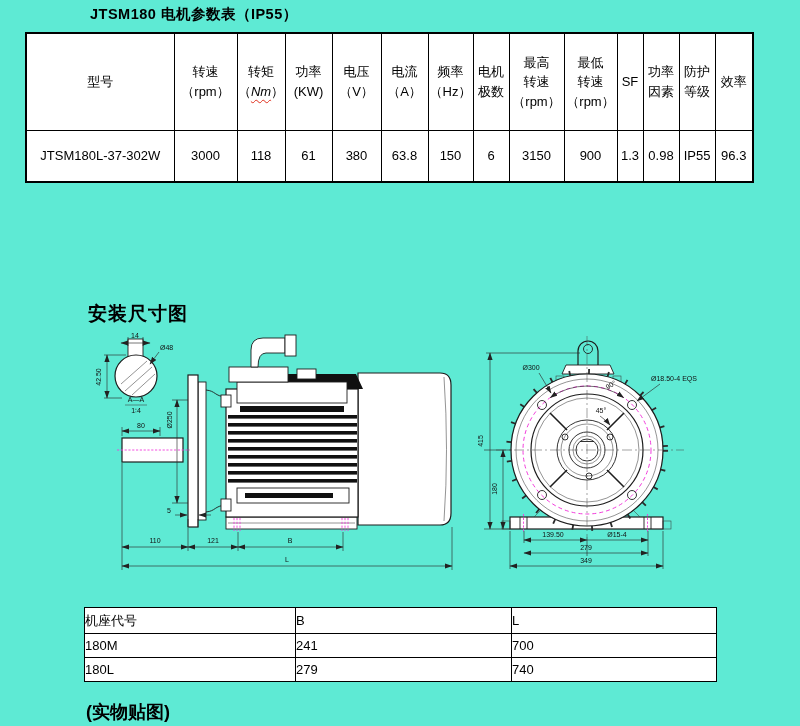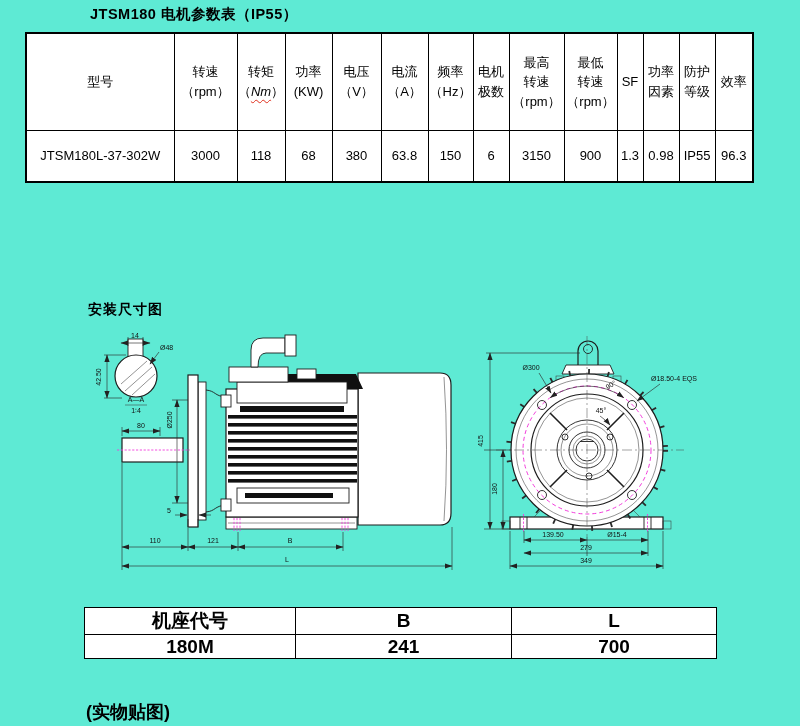--- a/index.html
+++ b/index.html
@@ -1,34 +1,34 @@
 <!DOCTYPE html>
 <html><head>
 <meta charset="utf-8">
 <style>
   html,body{margin:0;padding:0;background:#fff;}
   .page{position:relative;width:800px;height:726px;background:#5eead4;overflow:hidden;
         font-family:"Liberation Sans",sans-serif;color:#000;}
   .doc-title{position:absolute;left:90px;top:5px;font-size:14.5px;font-weight:700;letter-spacing:.5px;}
-  .section-label{position:absolute;left:88px;top:301px;font-size:14px;font-weight:700;letter-spacing:1px;}
+  .section-label{position:absolute;left:88px;top:301px;font-size:19px;font-weight:700;letter-spacing:1px;}
   .footer-label{position:absolute;left:86px;top:700px;font-size:18px;font-weight:700;}
 
   table{border-collapse:collapse;table-layout:fixed;background:#fff;}
   .motor-table{position:absolute;left:25px;top:32px;width:727px;}
   .motor-table th,.motor-table td{border:1.5px solid #000;text-align:center;vertical-align:middle;
         font-size:13px;font-weight:400;padding:0;white-space:pre-line;line-height:1.5;overflow:hidden;}
   .motor-table{border:2px solid #000;}
   .motor-table thead tr{height:97px;}
   .motor-table tbody tr{height:52px;}
   .wavy{text-decoration:underline;text-decoration-style:wavy;text-decoration-color:#e0301e;
         text-decoration-thickness:1px;text-underline-offset:3px;font-style:italic;}
 
   .base-table{position:absolute;left:84px;top:607px;width:632px;border:1.5px solid #000;}
-  .base-table td,.base-table th{border:1.5px solid #000;text-align:center;vertical-align:middle;
-        font-size:19px;font-weight:700;padding:0;}
+  .base-table td,.base-table th{border:1.5px solid #000;text-align:left;vertical-align:middle;
+        font-size:13px;font-weight:400;padding:0;}
   .base-table thead tr{height:26px;}
   .base-table tbody tr{height:24px;}
 
   .drawing{position:absolute;left:0;top:323px;}
   .ln{fill:none;stroke:#1d1d1d;stroke-width:1.2;}
   .ln2{fill:none;stroke:#1d1d1d;stroke-width:0.9;}
   .lt{fill:none;stroke:#3a3a3a;stroke-width:0.55;}
   .dk{fill:#101010;stroke:none;}
   .wh{fill:#ffffff;}
   .dim{fill:none;stroke:#2b2b2b;stroke-width:0.65;}
@@ -92,21 +92,21 @@
         <th>防护
 等级</th>
         <th>效率</th>
       </tr>
     </thead>
     <tbody>
       <tr>
         <td>JTSM180L-37-302W</td>
         <td>3000</td>
         <td>118</td>
-        <td>68</td>
+        <td>61</td>
         <td>380</td>
         <td>63.8</td>
         <td>150</td>
         <td>6</td>
         <td>3150</td>
         <td>900</td>
         <td>1.3</td>
         <td>0.98</td>
         <td>IP55</td>
         <td>96.3</td>
@@ -326,18 +326,23 @@
         <th>B</th>
         <th>L</th>
       </tr>
     </thead>
     <tbody>
       <tr>
         <td>180M</td>
         <td>241</td>
         <td>700</td>
       </tr>
+      <tr>
+        <td>180L</td>
+        <td>279</td>
+        <td>740</td>
+      </tr>
     </tbody>
   </table>
 
   <div class="footer-label">(实物贴图)</div>
 
 </div>
 
 </body></html>

